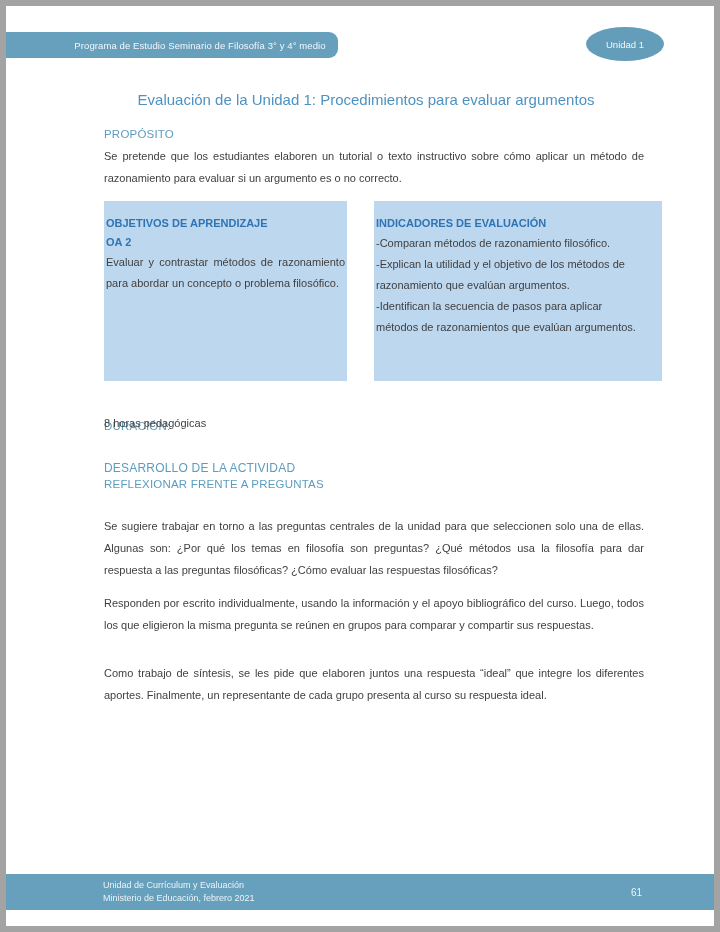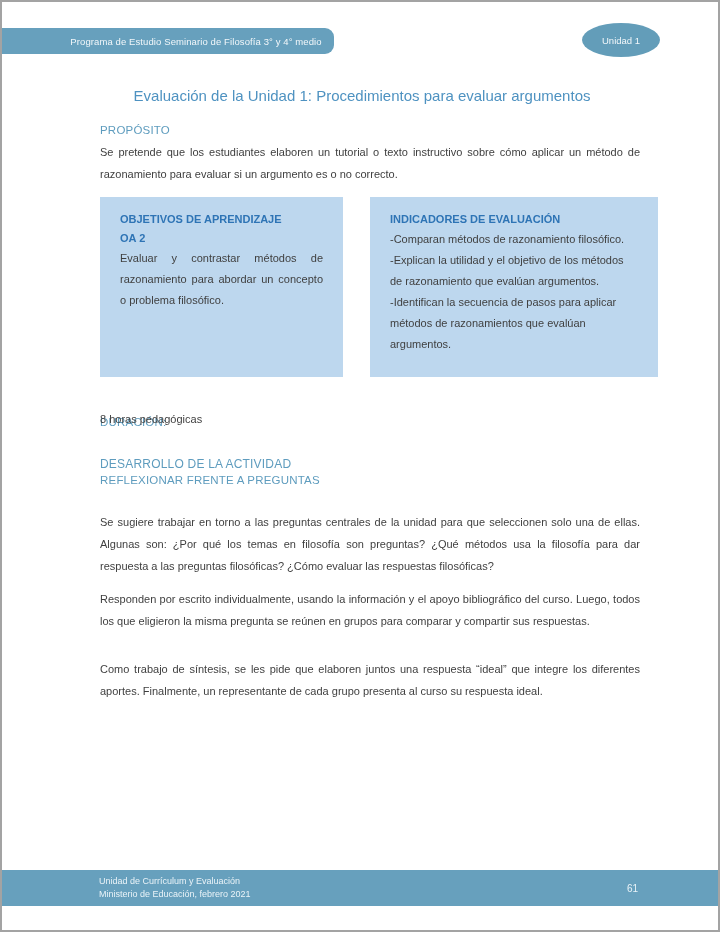--- a/index.html
+++ b/index.html
@@ -1,20 +1,20 @@
 <!DOCTYPE html>
 <html><head>
 <meta charset="utf-8">
 <style>
   html,body{margin:0;padding:0;background:#ffffff;}
   .page{
     position:relative;
     width:720px;height:932px;
     background:#ffffff;
-    border:2px solid #a3a3a3;
+    border:6px solid #a3a3a3;
     box-sizing:border-box;
     font-family:"Liberation Sans",sans-serif;
     color:#3f3f3f;
     overflow:hidden;
   }
   
   .header-bar{
     position:absolute;left:0;top:26px;width:332px;height:26px;
     background:#67a0bd;border-radius:0 9px 9px 0;
     display:flex;align-items:center;justify-content:center;
@@ -43,21 +43,21 @@
   .t-duracion-h{top:414px;}
   .t-duracion-b{top:411px;font-size:11px;color:#3f3f3f;}
   .t-desarrollo-h{top:455px;font-size:12px;}
   .t-reflexionar-h{top:472px;}
   .t-p1{top:509px;}
   .t-p2{top:586px;}
   .t-p3{top:656px;}
   
   .box{
     position:absolute;top:195px;height:180px;background:#bdd7ee;
-    box-sizing:border-box;padding:13px 20px;
+    box-sizing:border-box;padding:13px 2px;
   }
   .box-left{left:98px;width:243px;}
   .box-right{left:368px;width:288px;padding-right:26px;}
   .box-heading{color:#2e74b5;font-weight:bold;font-size:11px;line-height:19px;}
   .box-body{font-size:11px;line-height:21px;color:#3f3f3f;text-align:justify;}
   .box-item{font-size:11px;line-height:21px;color:#3f3f3f;}
   
   .footer-bar{
     position:absolute;left:0;top:868px;width:720px;height:36px;
     background:#67a0bd;display:flex;align-items:center;

